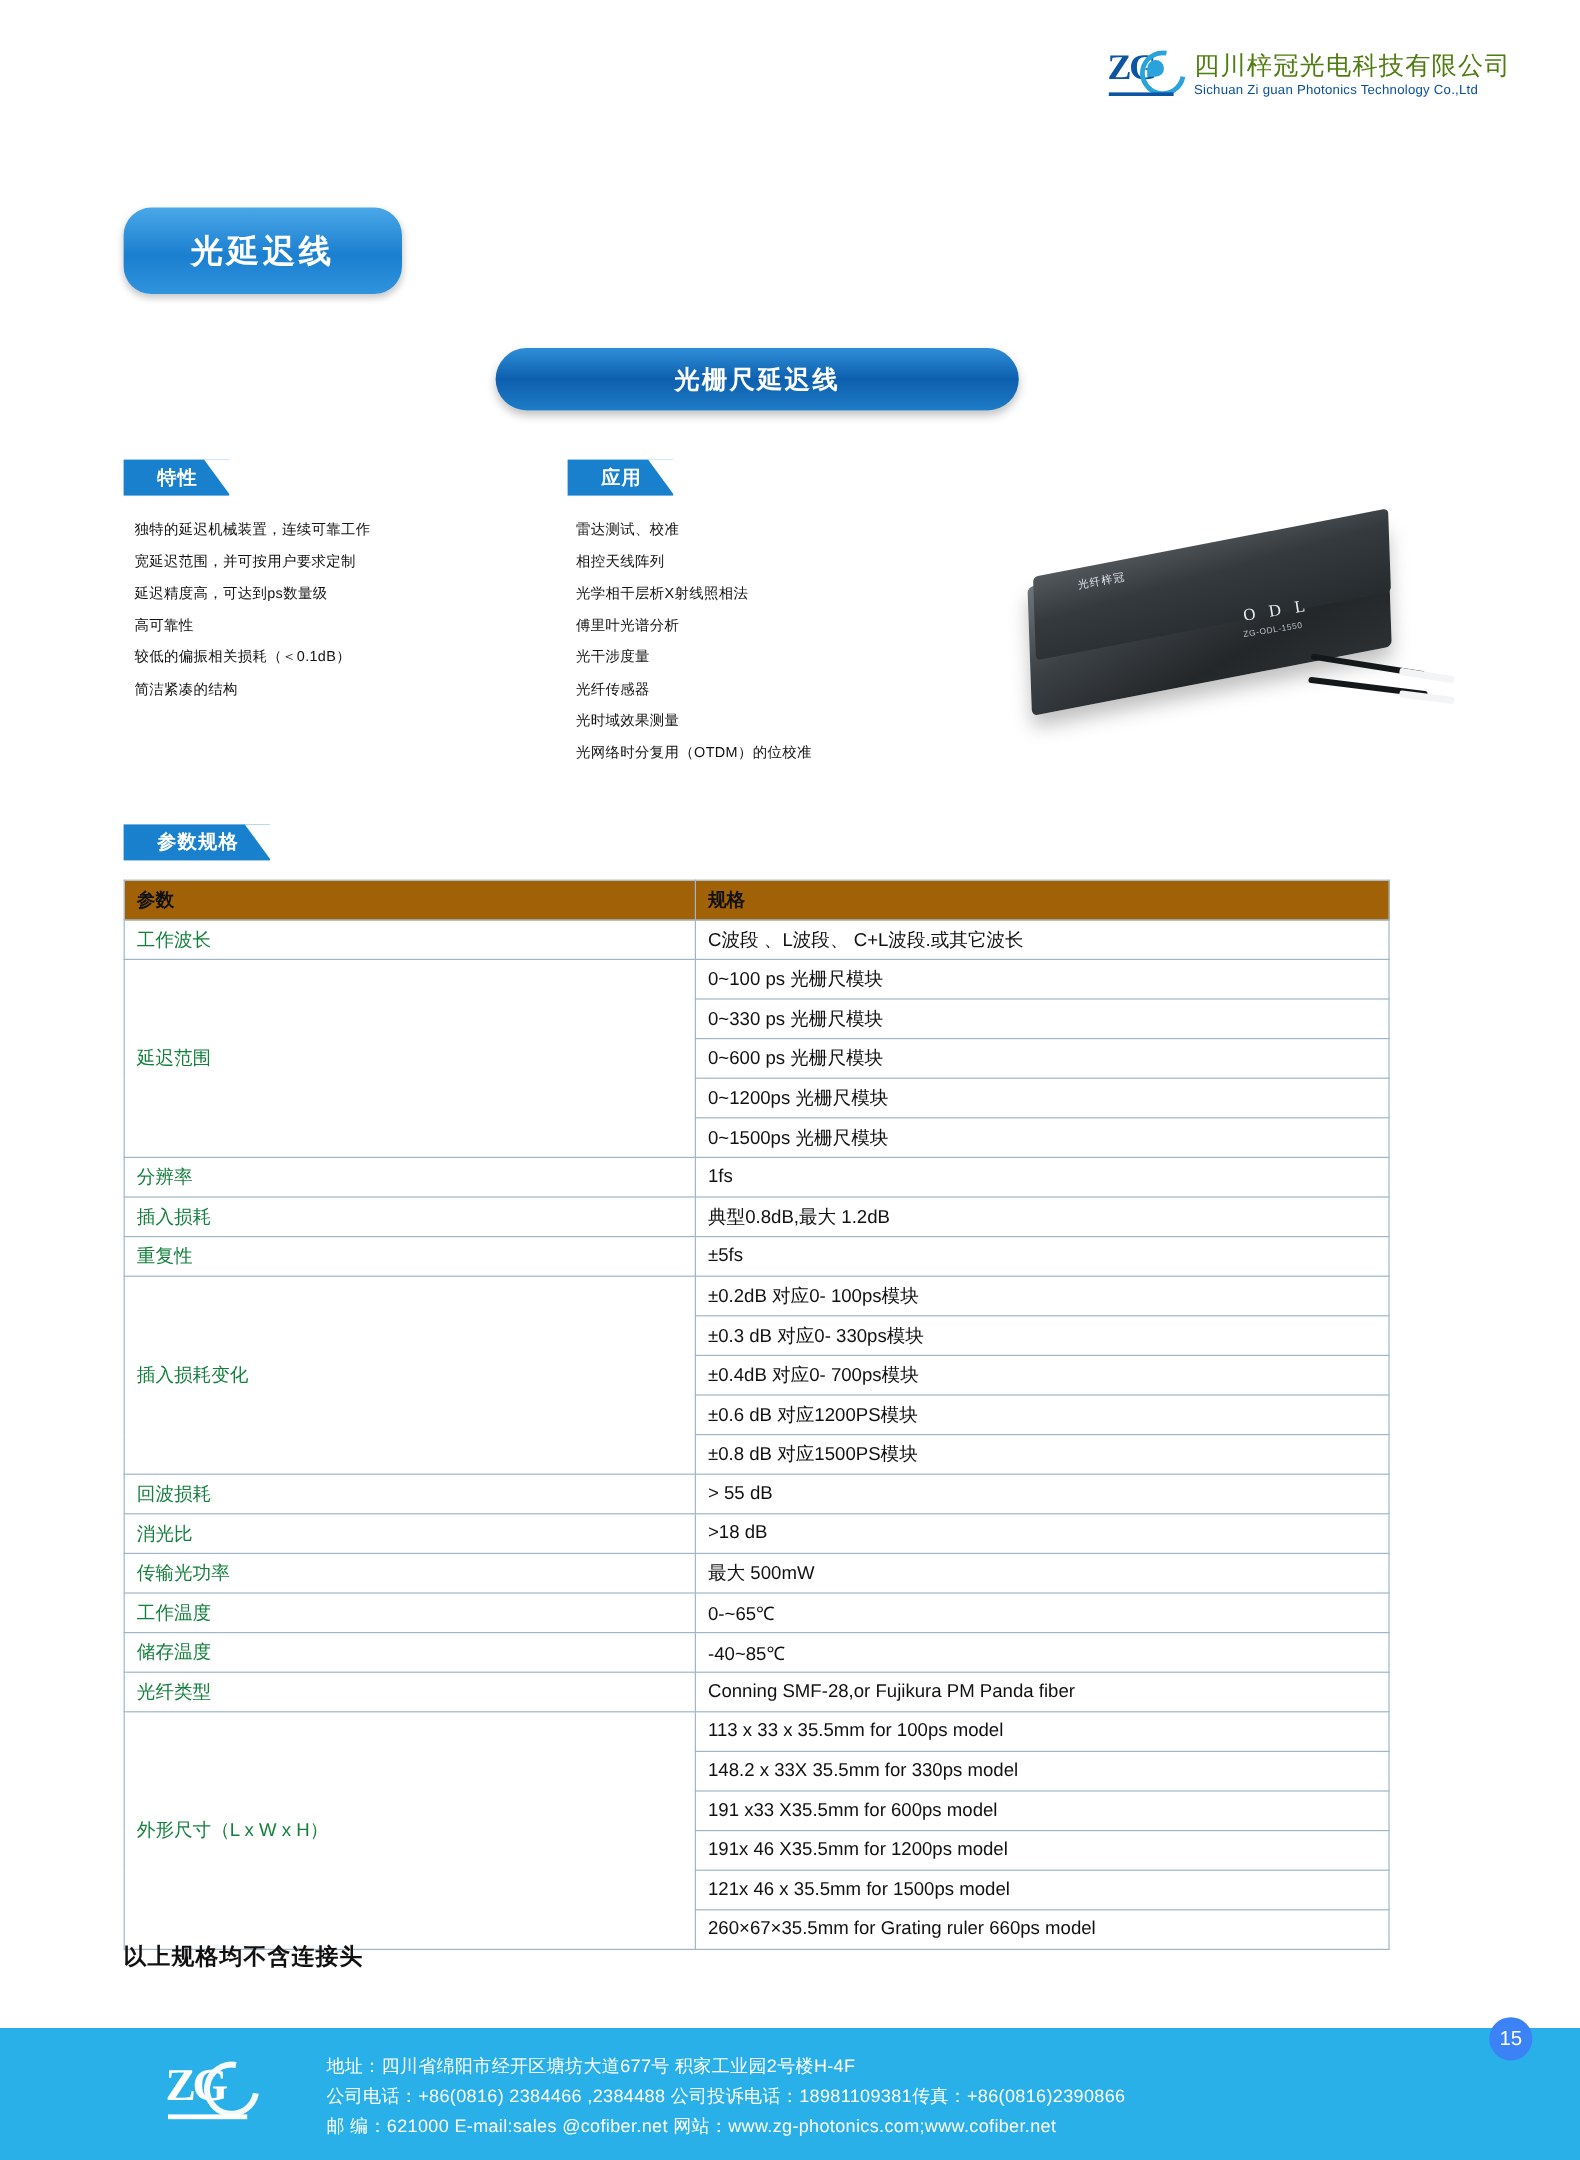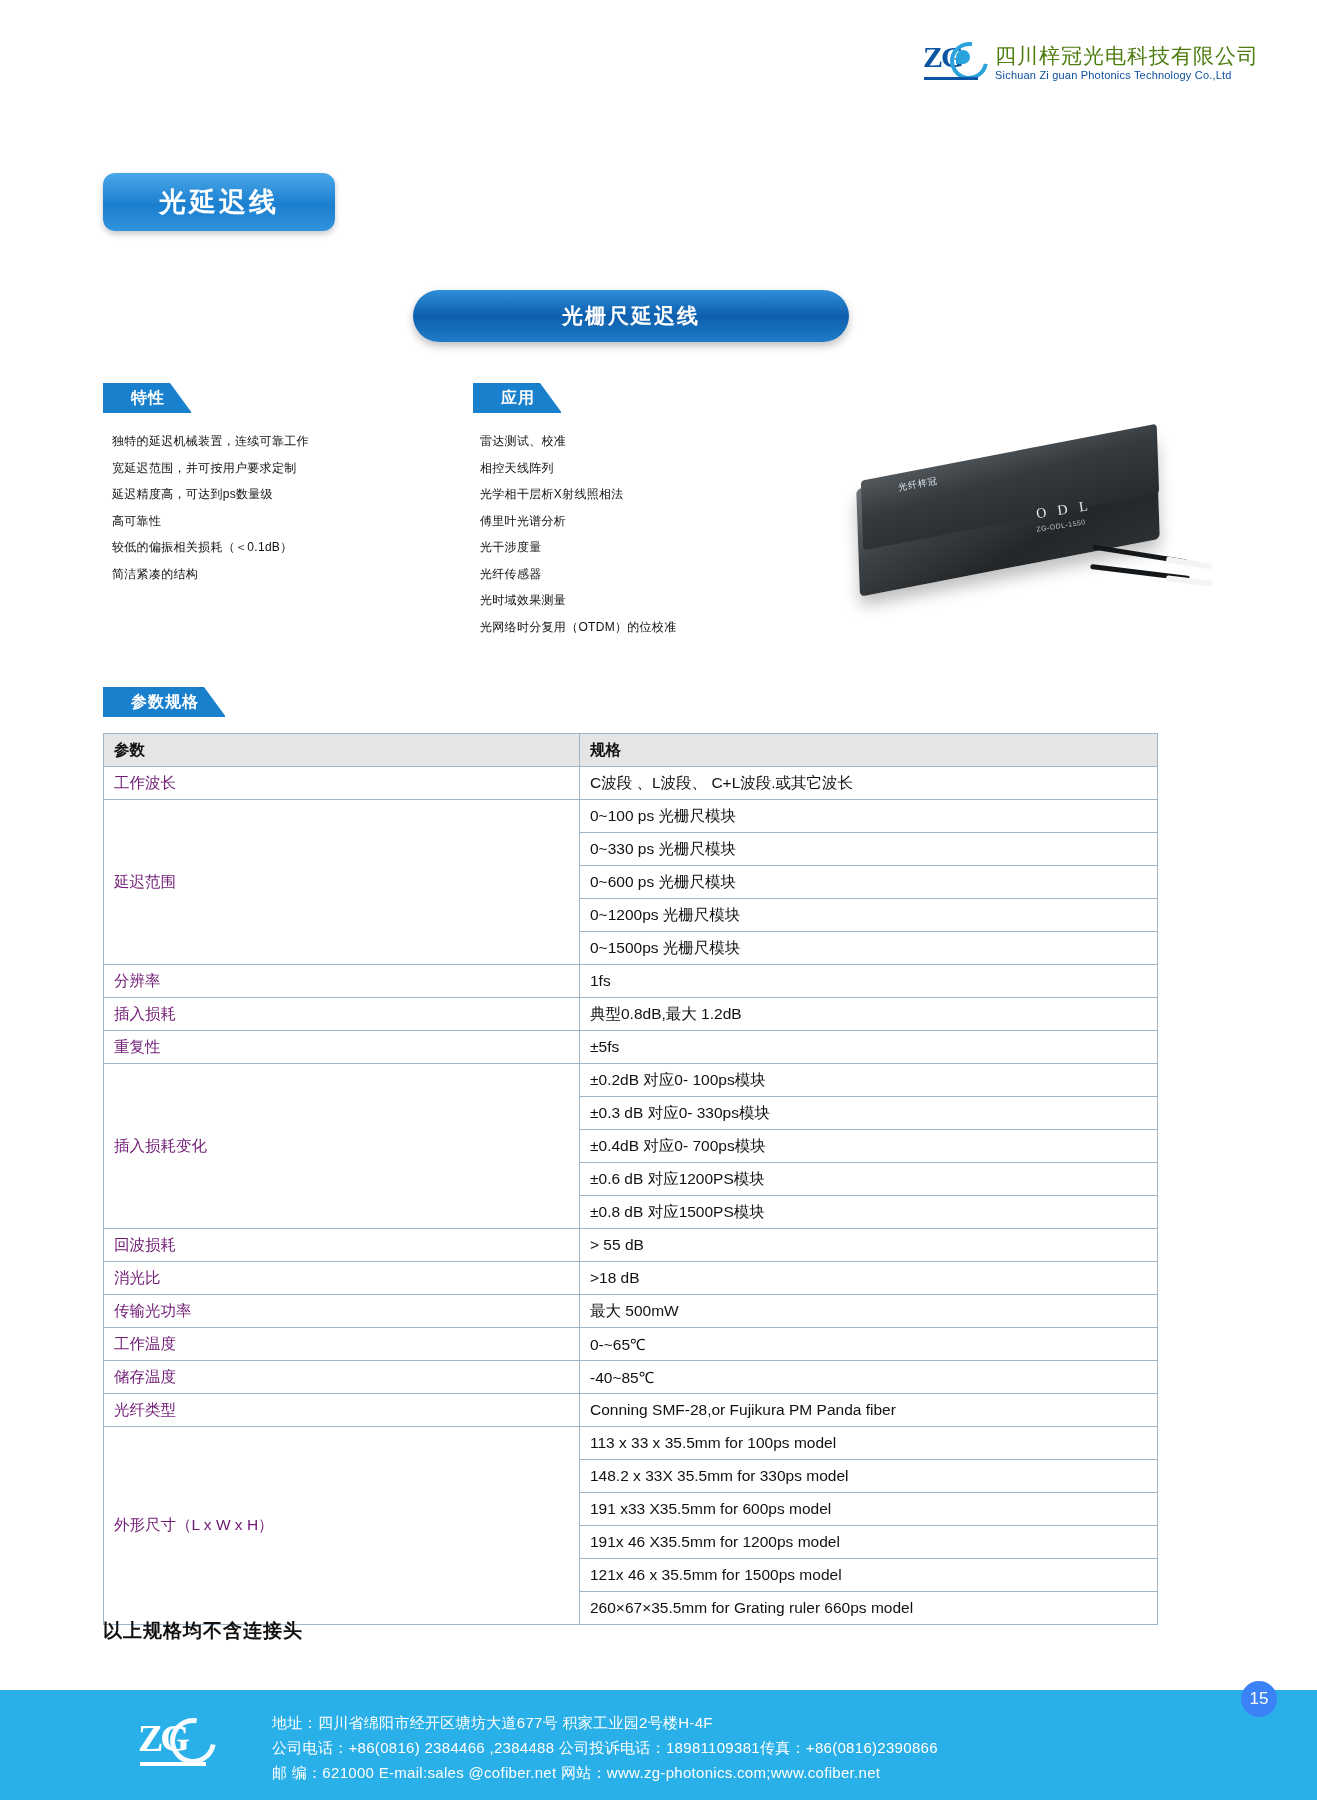--- a/index.html
+++ b/index.html
@@ -80,22 +80,22 @@
     color: #0a4f9c;
     letter-spacing: 0.2px;
   }
 
   
   .title-pill {
     position: absolute;
     left: 103px;
     top: 173px;
     width: 232px;
-    height: 58px;
-    border-radius: 12px;
+    height: 72px;
+    border-radius: 23px;
     background: linear-gradient(180deg, #4aa8e8 0%, #1b7fd0 55%, #2f93dd 100%);
     box-shadow: 0 3px 6px rgba(0,0,0,0.22);
     display: flex;
     align-items: center;
     justify-content: center;
   }
   .title-pill span {
     color: #fff;
     font-size: 27px;
     font-weight: bold;
@@ -242,29 +242,29 @@
     border-collapse: collapse;
     font-size: 15.5px;
   }
   table.spec th, table.spec td {
     border: 1px solid #9fb6c9;
     padding: 5px 10px;
     vertical-align: middle;
     height: 22px;
   }
   table.spec th {
-    background: #e5e5e5;
+    background: #a16207;
     text-align: left;
     font-weight: bold;
     font-size: 15.5px;
     color: #111;
   }
   table.spec td.param {
     width: 455px;
-    color: #701a75;
+    color: #15803d;
   }
   table.spec td.value {
     color: #111;
   }
   .footnote {
     position: absolute;
     left: 103px;
     top: 1618px;
     font-size: 19px;
     font-weight: bold;

